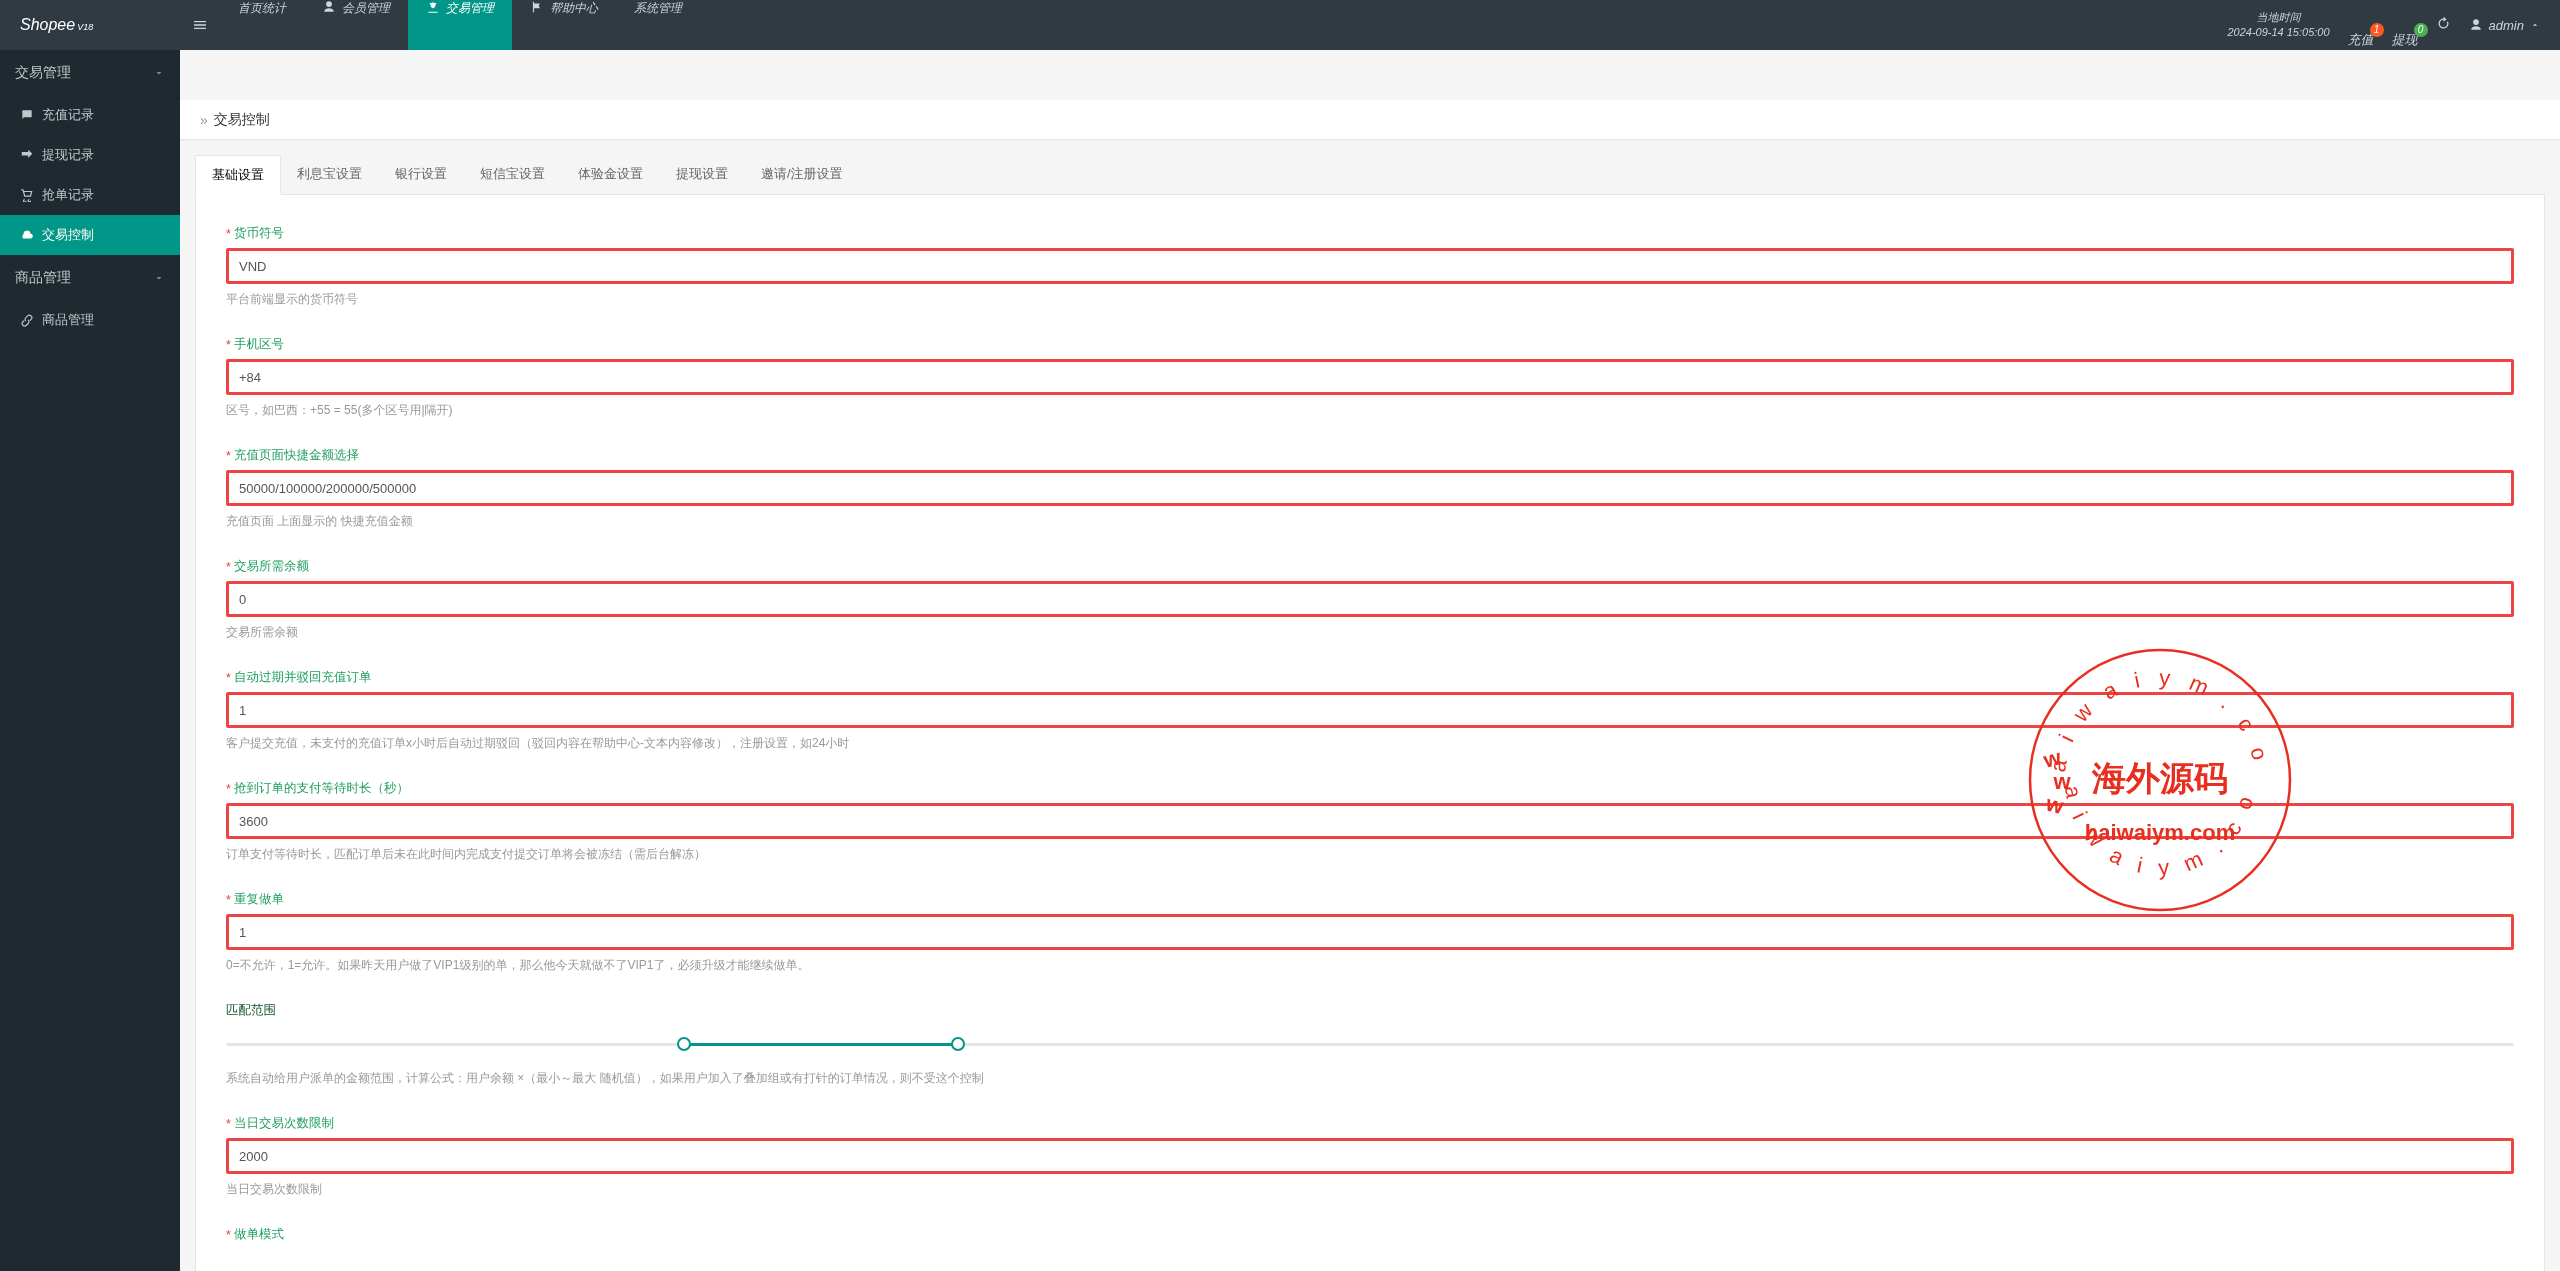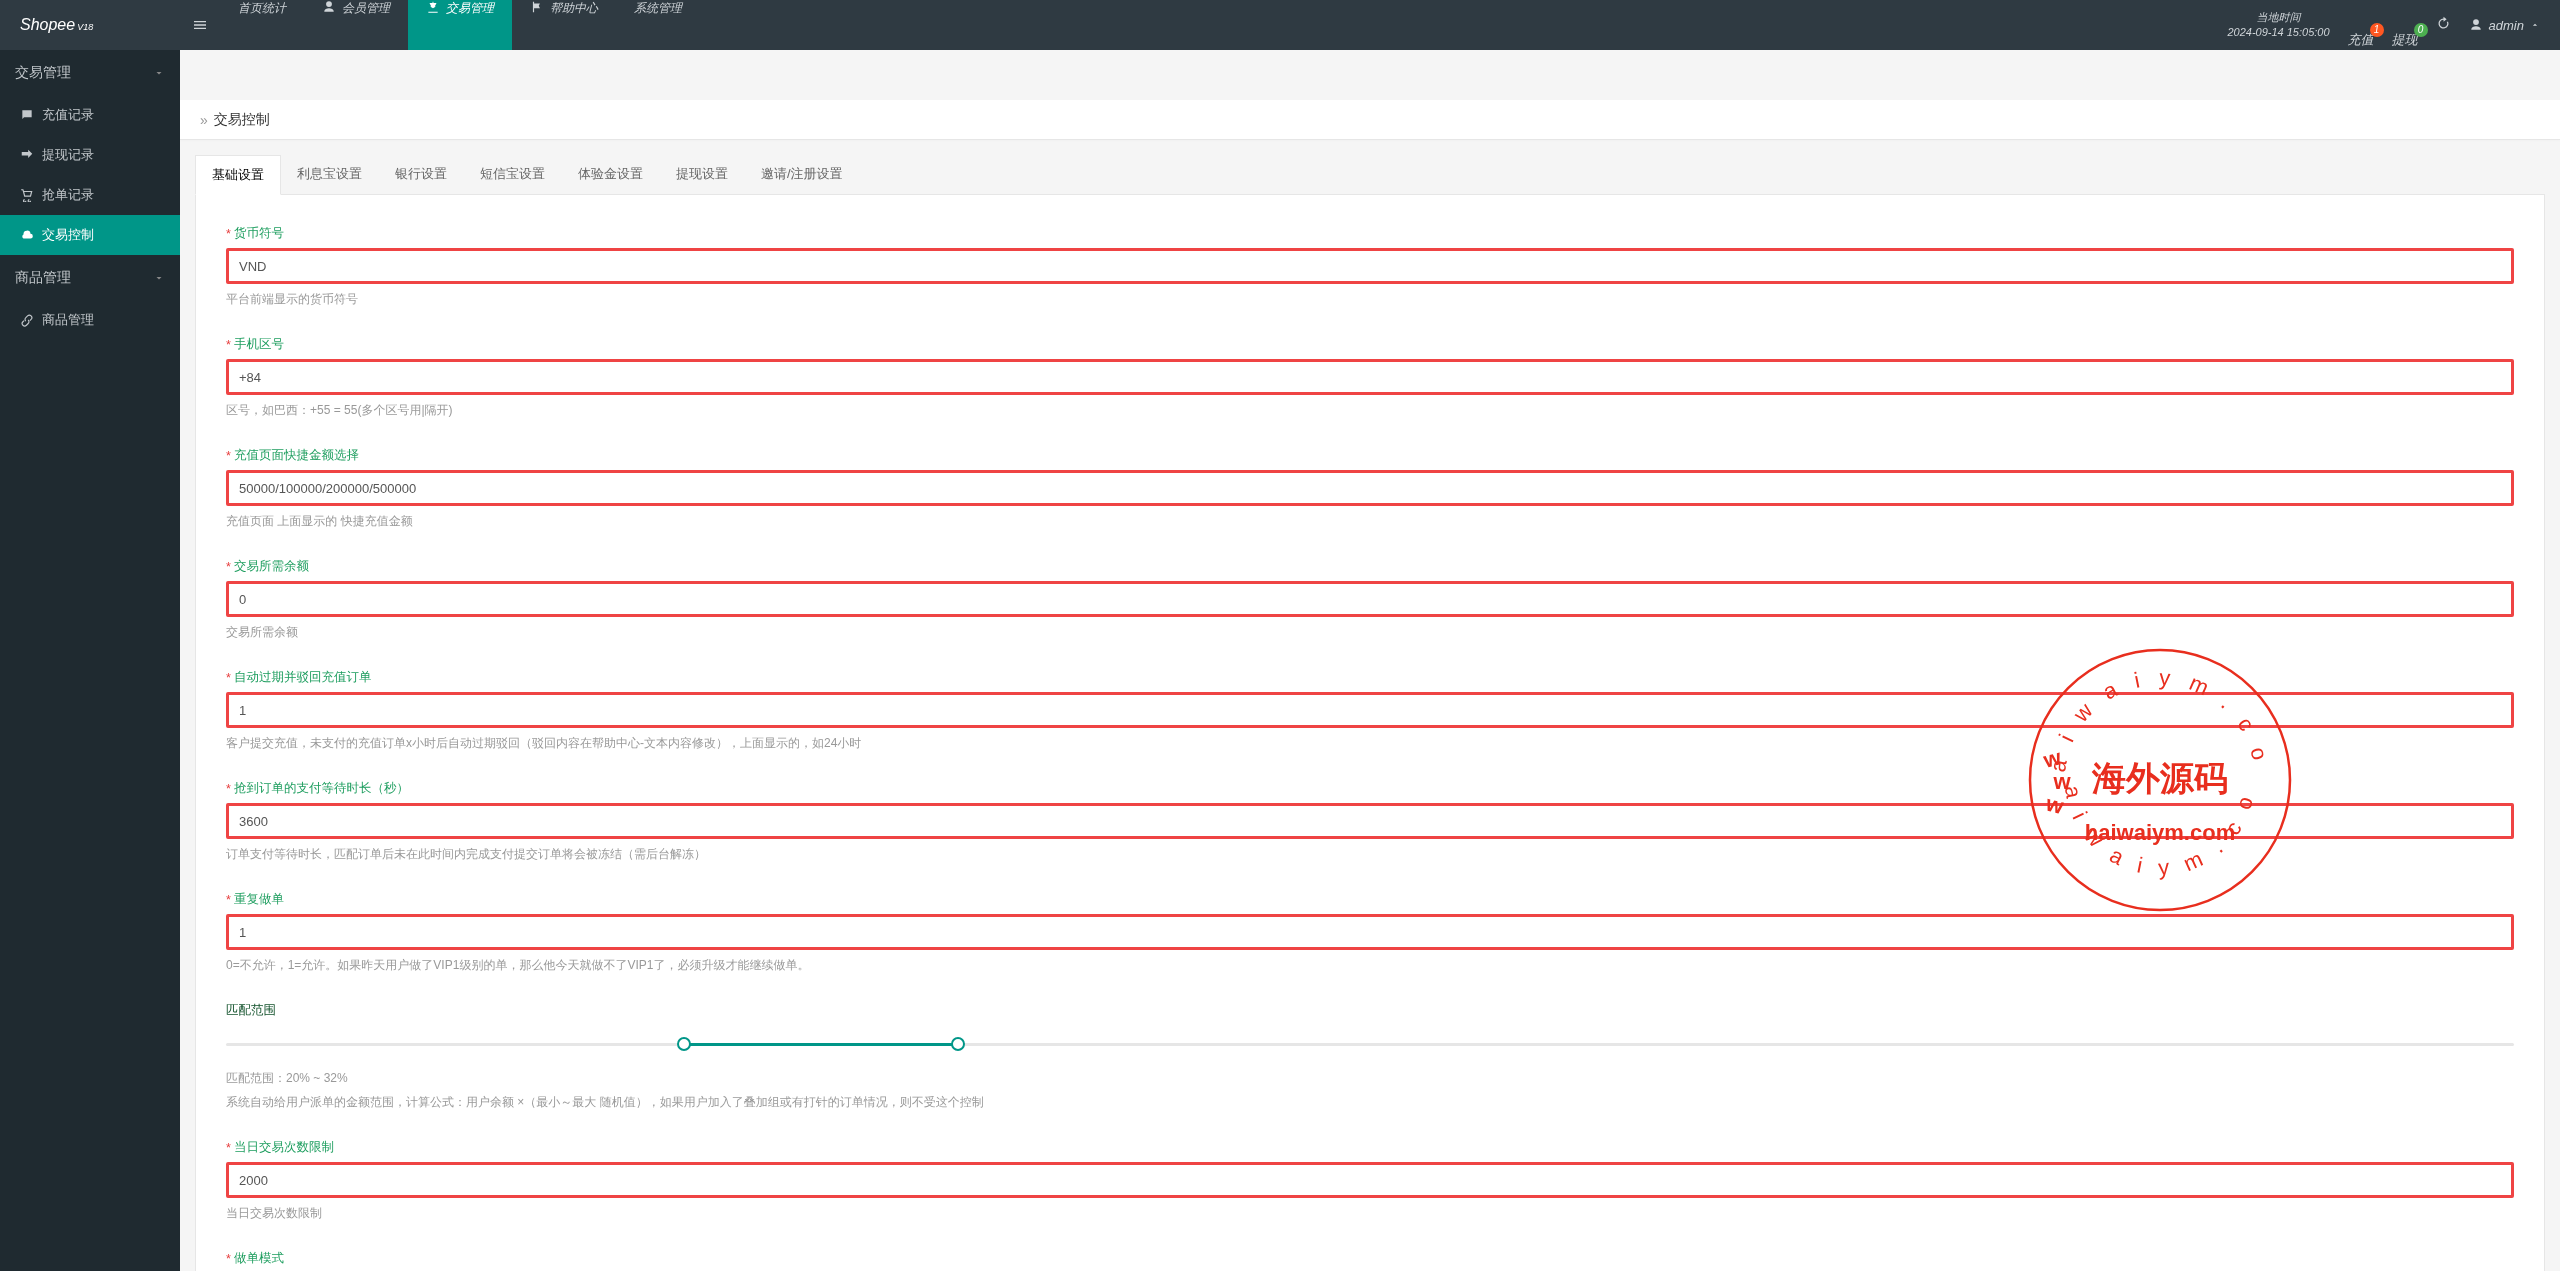--- a/index.html
+++ b/index.html
@@ -225,21 +225,21 @@
         <input class="form-input" value="0" style="">
         <div class="form-help">交易所需余额</div>
       </div>
 
       <div class="form-block">
         <div class="form-label">
             <span class="star">*</span>
             <span>自动过期并驳回充值订单</span>
           </div>
         <input class="form-input" value="1" style="">
-        <div class="form-help">客户提交充值，未支付的充值订单x小时后自动过期驳回（驳回内容在帮助中心-文本内容修改），上面显示的，如24小时</div>
+        <div class="form-help">客户提交充值，未支付的充值订单x小时后自动过期驳回（驳回内容在帮助中心-文本内容修改），注册设置，如24小时</div>
       </div>
 
       <div class="form-block">
         <div class="form-label">
             <span class="star">*</span>
             <span>抢到订单的支付等待时长（秒）</span>
           </div>
         <input class="form-input" value="3600" style="">
         <div class="form-help">订单支付等待时长，匹配订单后未在此时间内完成支付提交订单将会被冻结（需后台解冻）</div>
       </div>
@@ -256,21 +256,20 @@
       <div class="form-block">
         <div class="form-label" style="color:#14532d">
             <span>匹配范围</span>
           </div>
         <div class="slider-wrap">
           <div class="slider-track-bg"></div>
           <div class="slider-track-active" style="left:20%;width:12%"></div>
           <div class="slider-knob" style="left:20%"></div>
           <div class="slider-knob" style="left:32%"></div>
         </div>
-        <div class="form-help">匹配范围：20% ~ 32%</div>
         <div class="form-help">系统自动给用户派单的金额范围，计算公式：用户余额 ×（最小～最大 随机值），如果用户加入了叠加组或有打针的订单情况，则不受这个控制</div>
       </div>
 
       <div class="form-block">
         <div class="form-label">
             <span class="star">*</span>
             <span>当日交易次数限制</span>
           </div>
         <input class="form-input" value="2000" style="">
         <div class="form-help">当日交易次数限制</div>

